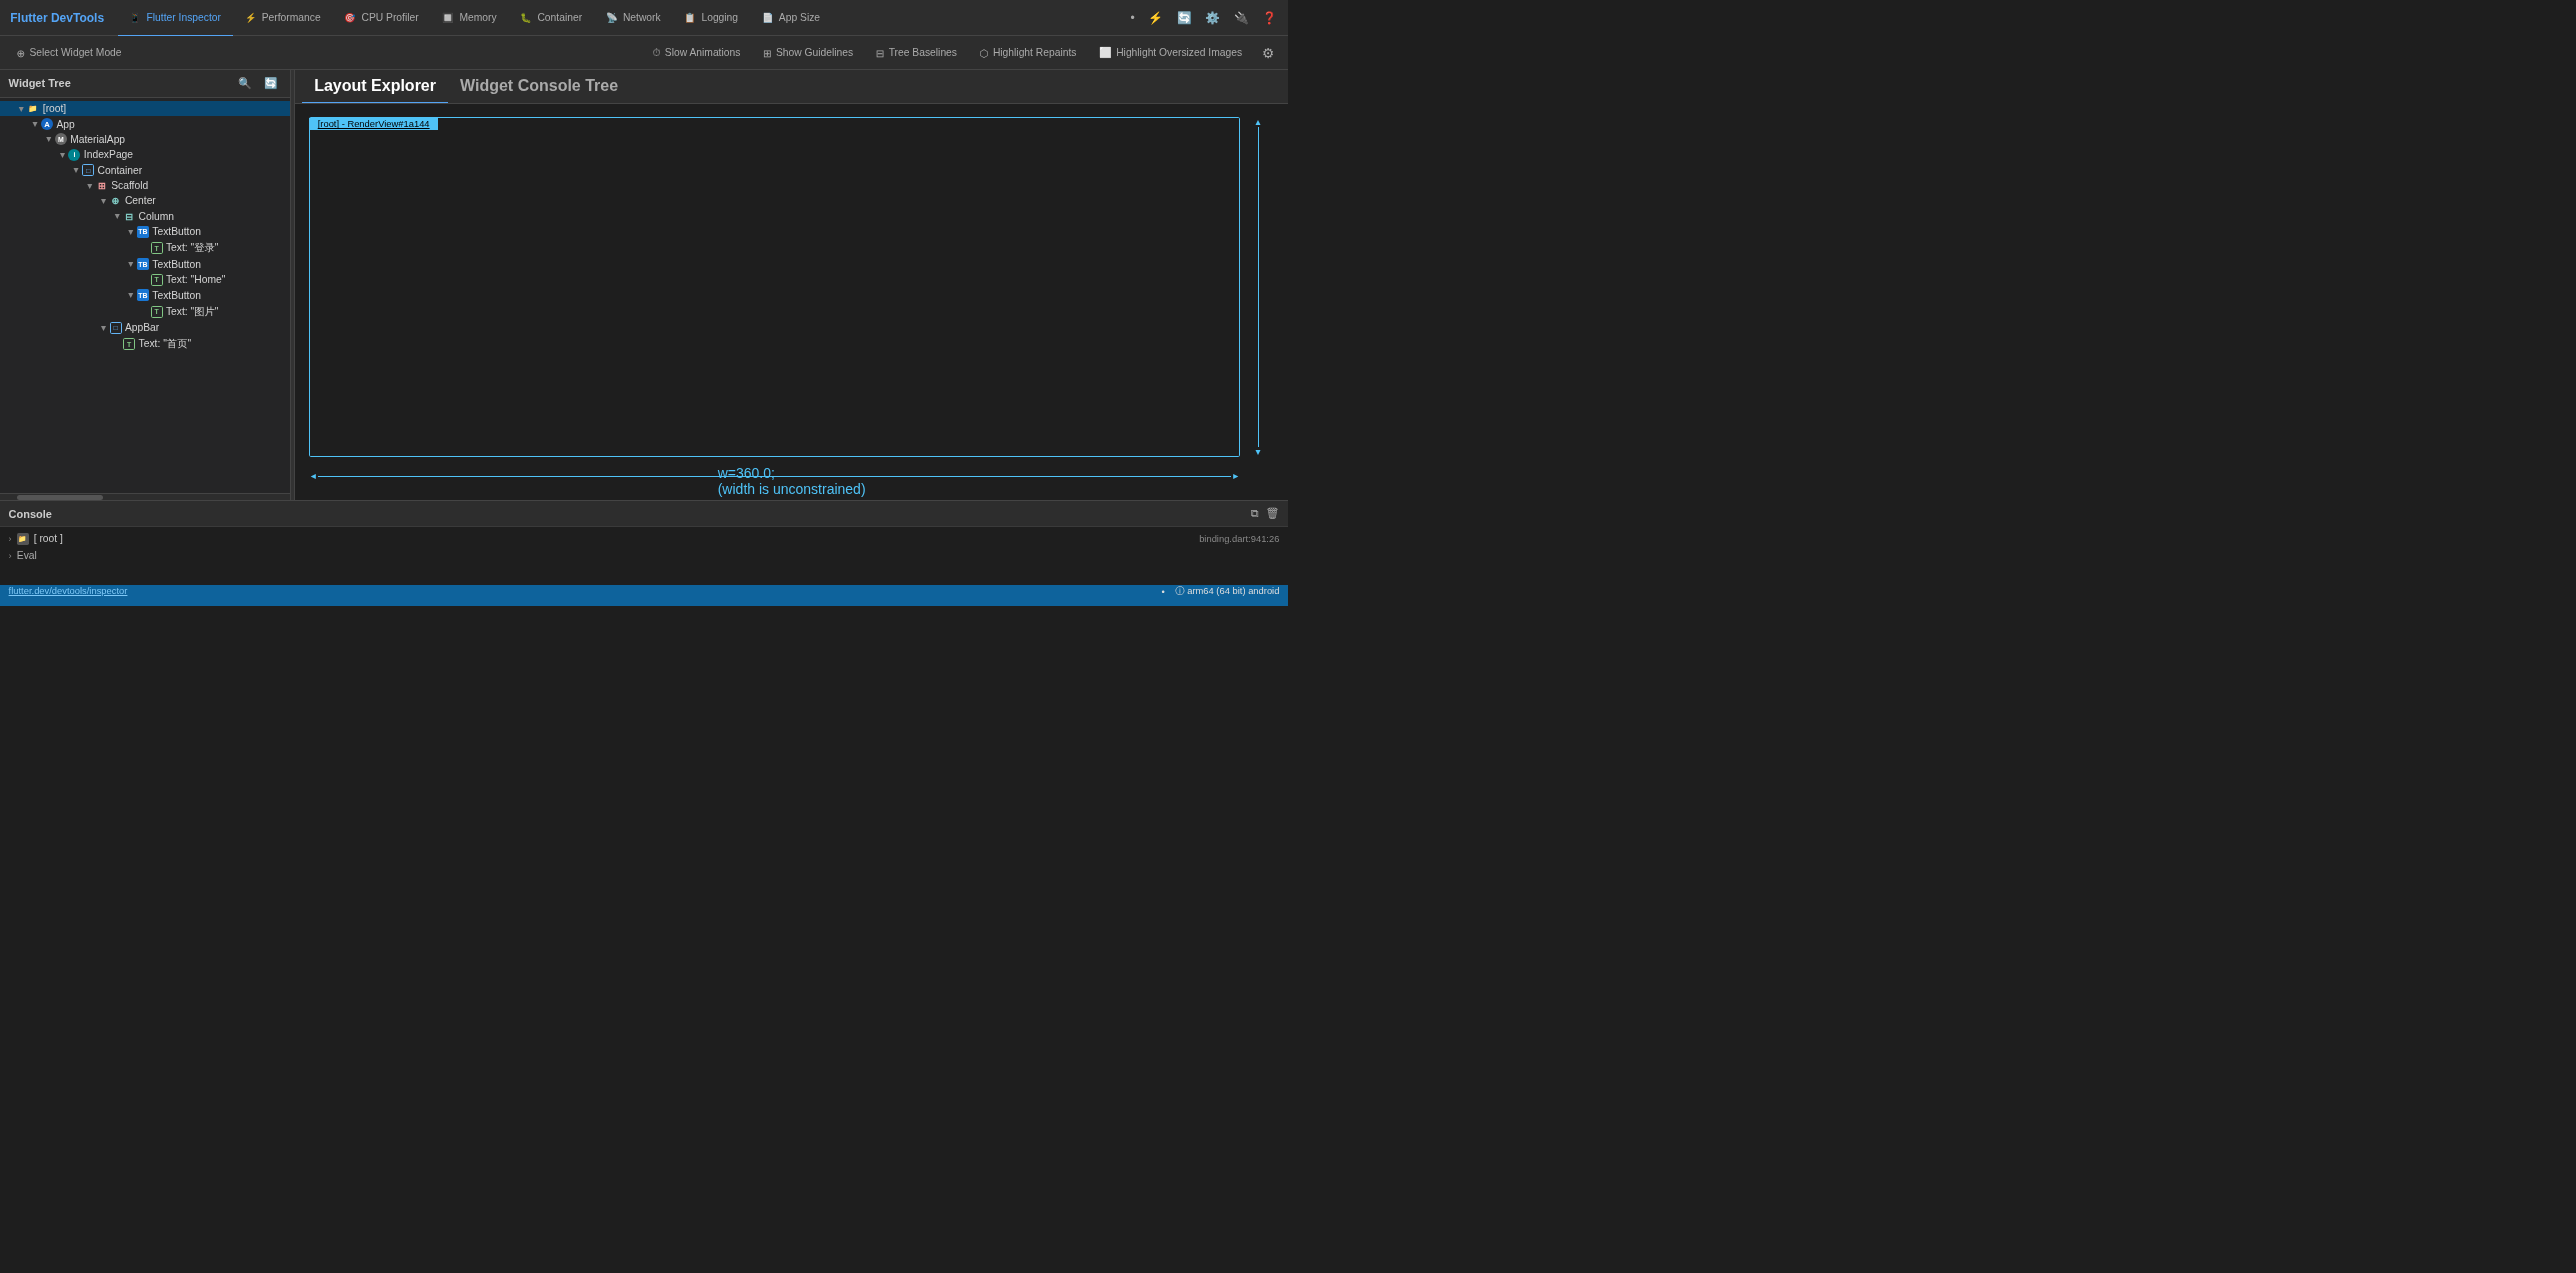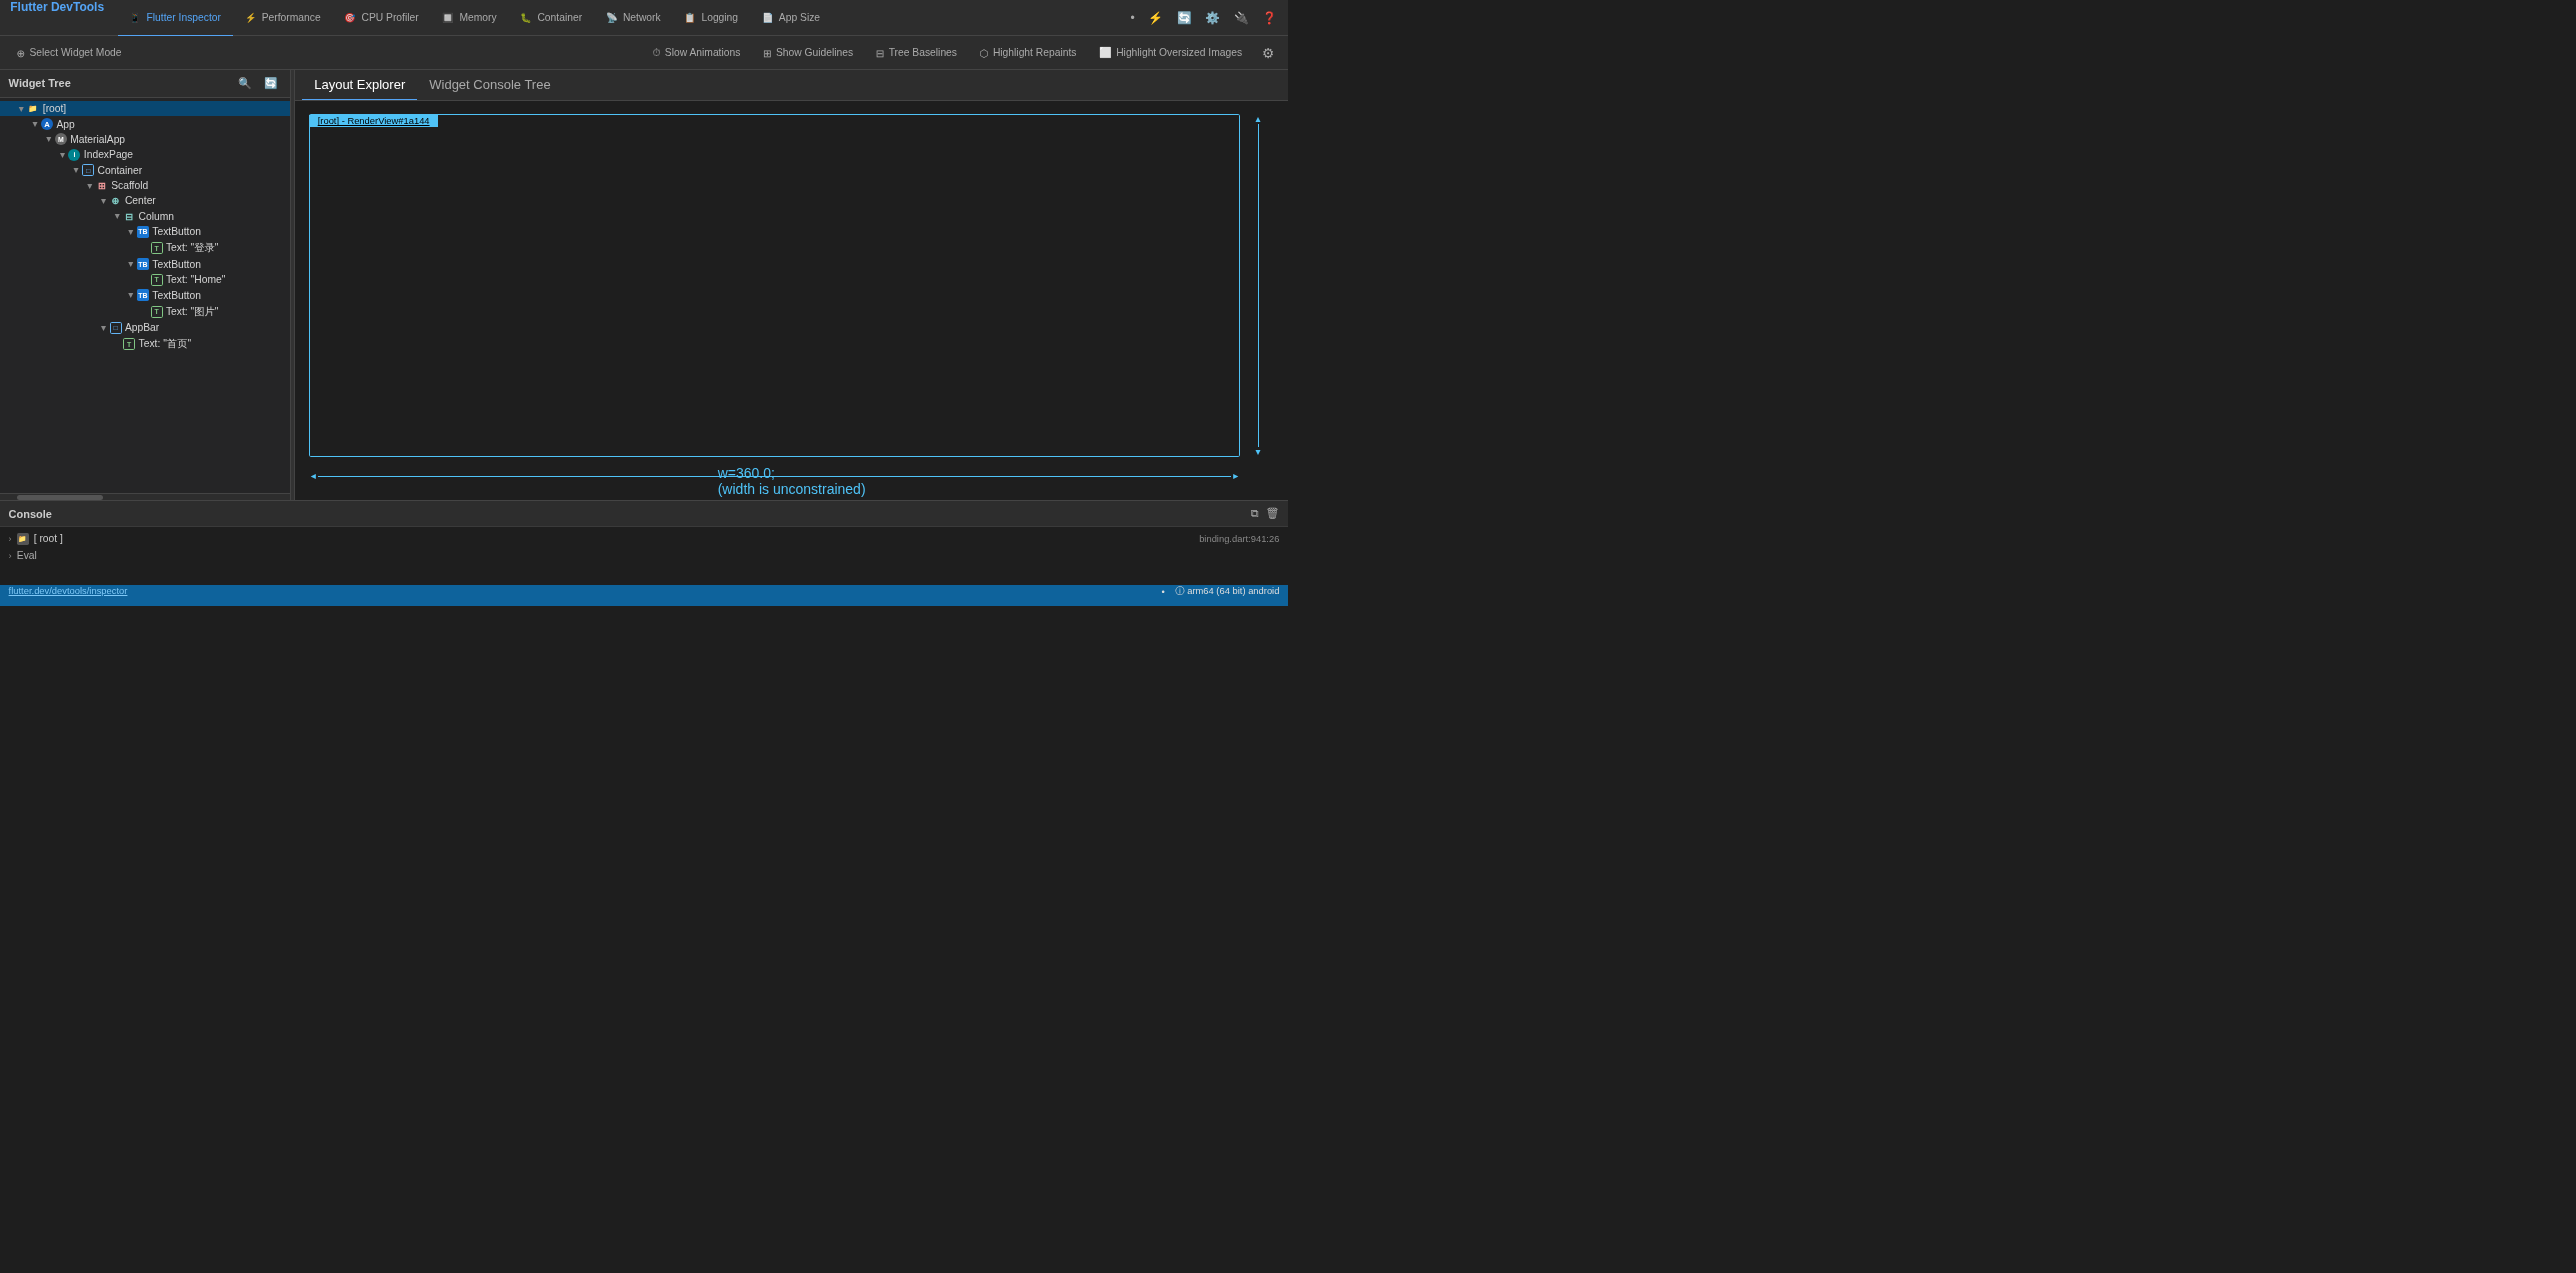--- a/index.html
+++ b/index.html
@@ -9,20 +9,21 @@
       font-family: -apple-system, BlinkMacSystemFont, 'Segoe UI', sans-serif;
       font-size: 11px;
       width: 1288px;
       height: 637px;
       overflow: hidden;
     }
 
     
     .top-nav {
       display: flex;
+      align-items: center;
       background: #2d2d2d;
       height: 36px;
       border-bottom: 0.9px solid #444;
       padding: 0 6.9px;
       gap: 0;
     }
     .app-title {
       color: #54a4f5;
       font-weight: 600;
       font-size: 12px;
@@ -219,22 +220,23 @@
     .layout-tabs {
       display: flex;
       border-bottom: 0.9px solid #444;
       background: #2d2d2d;
       padding: 0 6.9px;
     }
     .layout-tab {
       padding: 6.9px 12px;
       cursor: pointer;
       color: #aaa;
-      font-size: 13px;
+      font-size: 16px;
       border-bottom: 1.7px solid transparent;
+      font-weight: bold;
     }
     .layout-tab.active {
       color: #fff;
       border-bottom: 1.7px solid #54a4f5;
     }
 
     .layout-canvas {
       flex: 1;
       position: relative;
       background: #1e1e1e;

